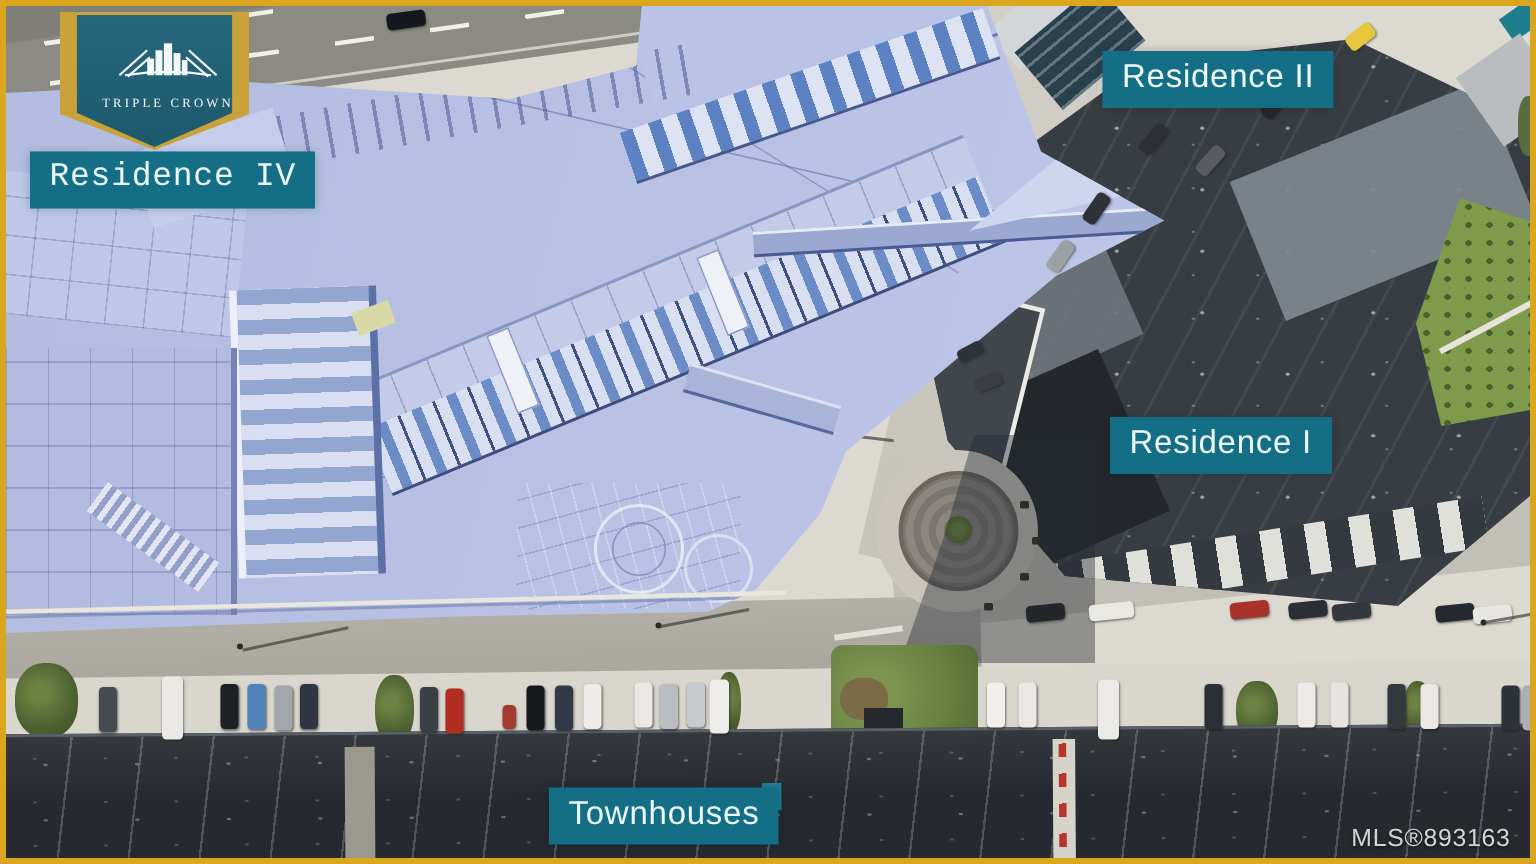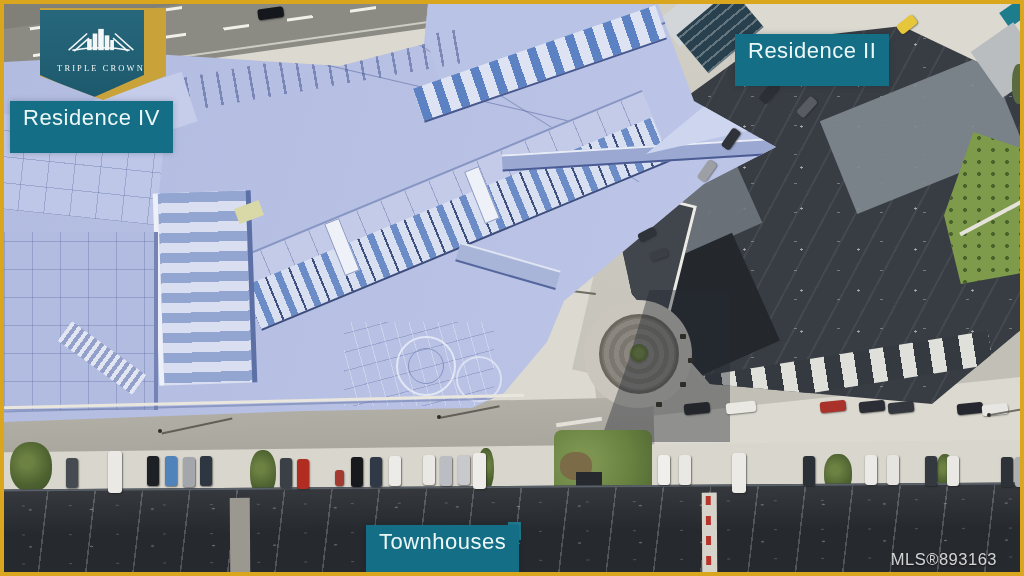--- a/index.html
+++ b/index.html
@@ -18,32 +18,32 @@
   .car{width:12px;height:30px;border-radius:3px;box-shadow:0.5px 1px 1.5px rgba(30,30,30,.55);}
   .car-h{width:26px;height:11px;border-radius:3px;box-shadow:0.5px 1px 1.5px rgba(30,30,30,.5);}
   .car-d{width:22px;height:10px;border-radius:3px;box-shadow:0.5px 1px 1.5px rgba(30,30,30,.5);}
   .bush{border-radius:45%;background:radial-gradient(circle at 40% 40%,#6c8142 15%,#4d6130 60%,#3c4d25 100%);}
   .sh{height:2px;background:rgba(66,63,55,.7);}
   .dot{width:4px;height:4px;border-radius:50%;background:#2e2c27;}
 
   
   .tag{position:absolute;background:var(--teal);color:#ecf7f7;white-space:nowrap;
     font:400 22px/1.3 "Liberation Sans",sans-serif;letter-spacing:.5px;
-    padding:3px 13px 20px;box-shadow:0 0 6px rgba(0,30,40,.25);}
+    padding:3px 13px 6px;box-shadow:0 0 6px rgba(0,30,40,.25);}
 
   
   .logo-outer{left:36px;top:4px;width:126px;height:92px;background:var(--logogold);
     -webkit-clip-path:polygon(0 0,100% 0,100% 74%,50% 100%,0 74%);
     clip-path:polygon(0 0,100% 0,100% 74%,50% 100%,0 74%);}
-  .logo-inner{left:0;top:2px;width:104px;height:88px;background:linear-gradient(180deg,#27677c,#1d596d);
+  .logo-inner{left:11px;top:2px;width:104px;height:88px;background:linear-gradient(180deg,#27677c,#1d596d);
     -webkit-clip-path:polygon(0 0,100% 0,100% 74%,50% 100%,0 74%);
     clip-path:polygon(0 0,100% 0,100% 74%,50% 100%,0 74%);}
   .logo-brand{left:0;top:53px;width:122px;text-align:center;color:#f2f6f6;
     font:400 8.5px "Liberation Serif",serif;letter-spacing:2.1px;}
-  .mls{position:absolute;right:23px;bottom:3px;color:rgba(243,243,243,.85);
+  .mls{position:absolute;right:13px;bottom:3px;color:rgba(243,243,243,.85);
     font:400 16.5px "Liberation Sans",sans-serif;letter-spacing:.5px;
     text-shadow:0 1px 2px rgba(0,0,0,.5);}
 </style>
 </head>
 <body>
 
 <div class="frame">
  <div class="scene">
 
   <div style="left:-8px;top:-6px;width:48px;height:100px;border-radius:0 0 70% 0;background:radial-gradient(circle at 30% 30%,#55682f 10%,#44582c 55%,#2f3f1d 100%);"></div>
@@ -211,22 +211,23 @@
   <i class="car-d" style="left:634px;top:226px;width:18px;height:9px;transform:rotate(-28deg);background:#2e3239;"></i>
   <i class="car-d" style="left:646px;top:246px;width:18px;height:9px;transform:rotate(-20deg);background:#3b3f45;"></i>
 
   <b class="dot" style="left:154px;top:425px;"></b>
   <i class="sh" style="left:157px;top:421px;width:72px;transform:rotate(-12deg);"></i>
   <b class="dot" style="left:433px;top:411px;"></b>
   <i class="sh" style="left:436px;top:407px;width:60px;transform:rotate(-11deg);"></i>
   <b class="dot" style="left:983px;top:409px;"></b>
   <i class="sh" style="left:986px;top:405px;width:56px;transform:rotate(-10deg);"></i>
 
-  <div class="tag" style="left:6px;top:97px;">Residence IV</div>
+  <div class="tag" style="left:16px;top:97px;font-family:Liberation Mono, monospace;">Residence IV</div>
   <div class="tag" style="left:731px;top:30px;">Residence II</div>
+  <div class="tag" style="left:736px;top:274px;">Residence I</div>
   <div class="tag" style="left:362px;top:521px;text-align:center;">Townhouses</div>
 
   <div class="logo-outer">
     <div class="logo-inner">
       <span style="position:absolute;left:24px;top:12px;width:74px;height:36px;">
         <svg width="74" height="36" viewBox="0 0 80 32" xmlns="http://www.w3.org/2000/svg">
           <g stroke="#f4f7f8" fill="none" stroke-width="1.6">
             <path d="M5 27 L25 9"></path>
                 <path d="M11 28 L27 14"></path>
             <path d="M75 27 L55 9"></path>

